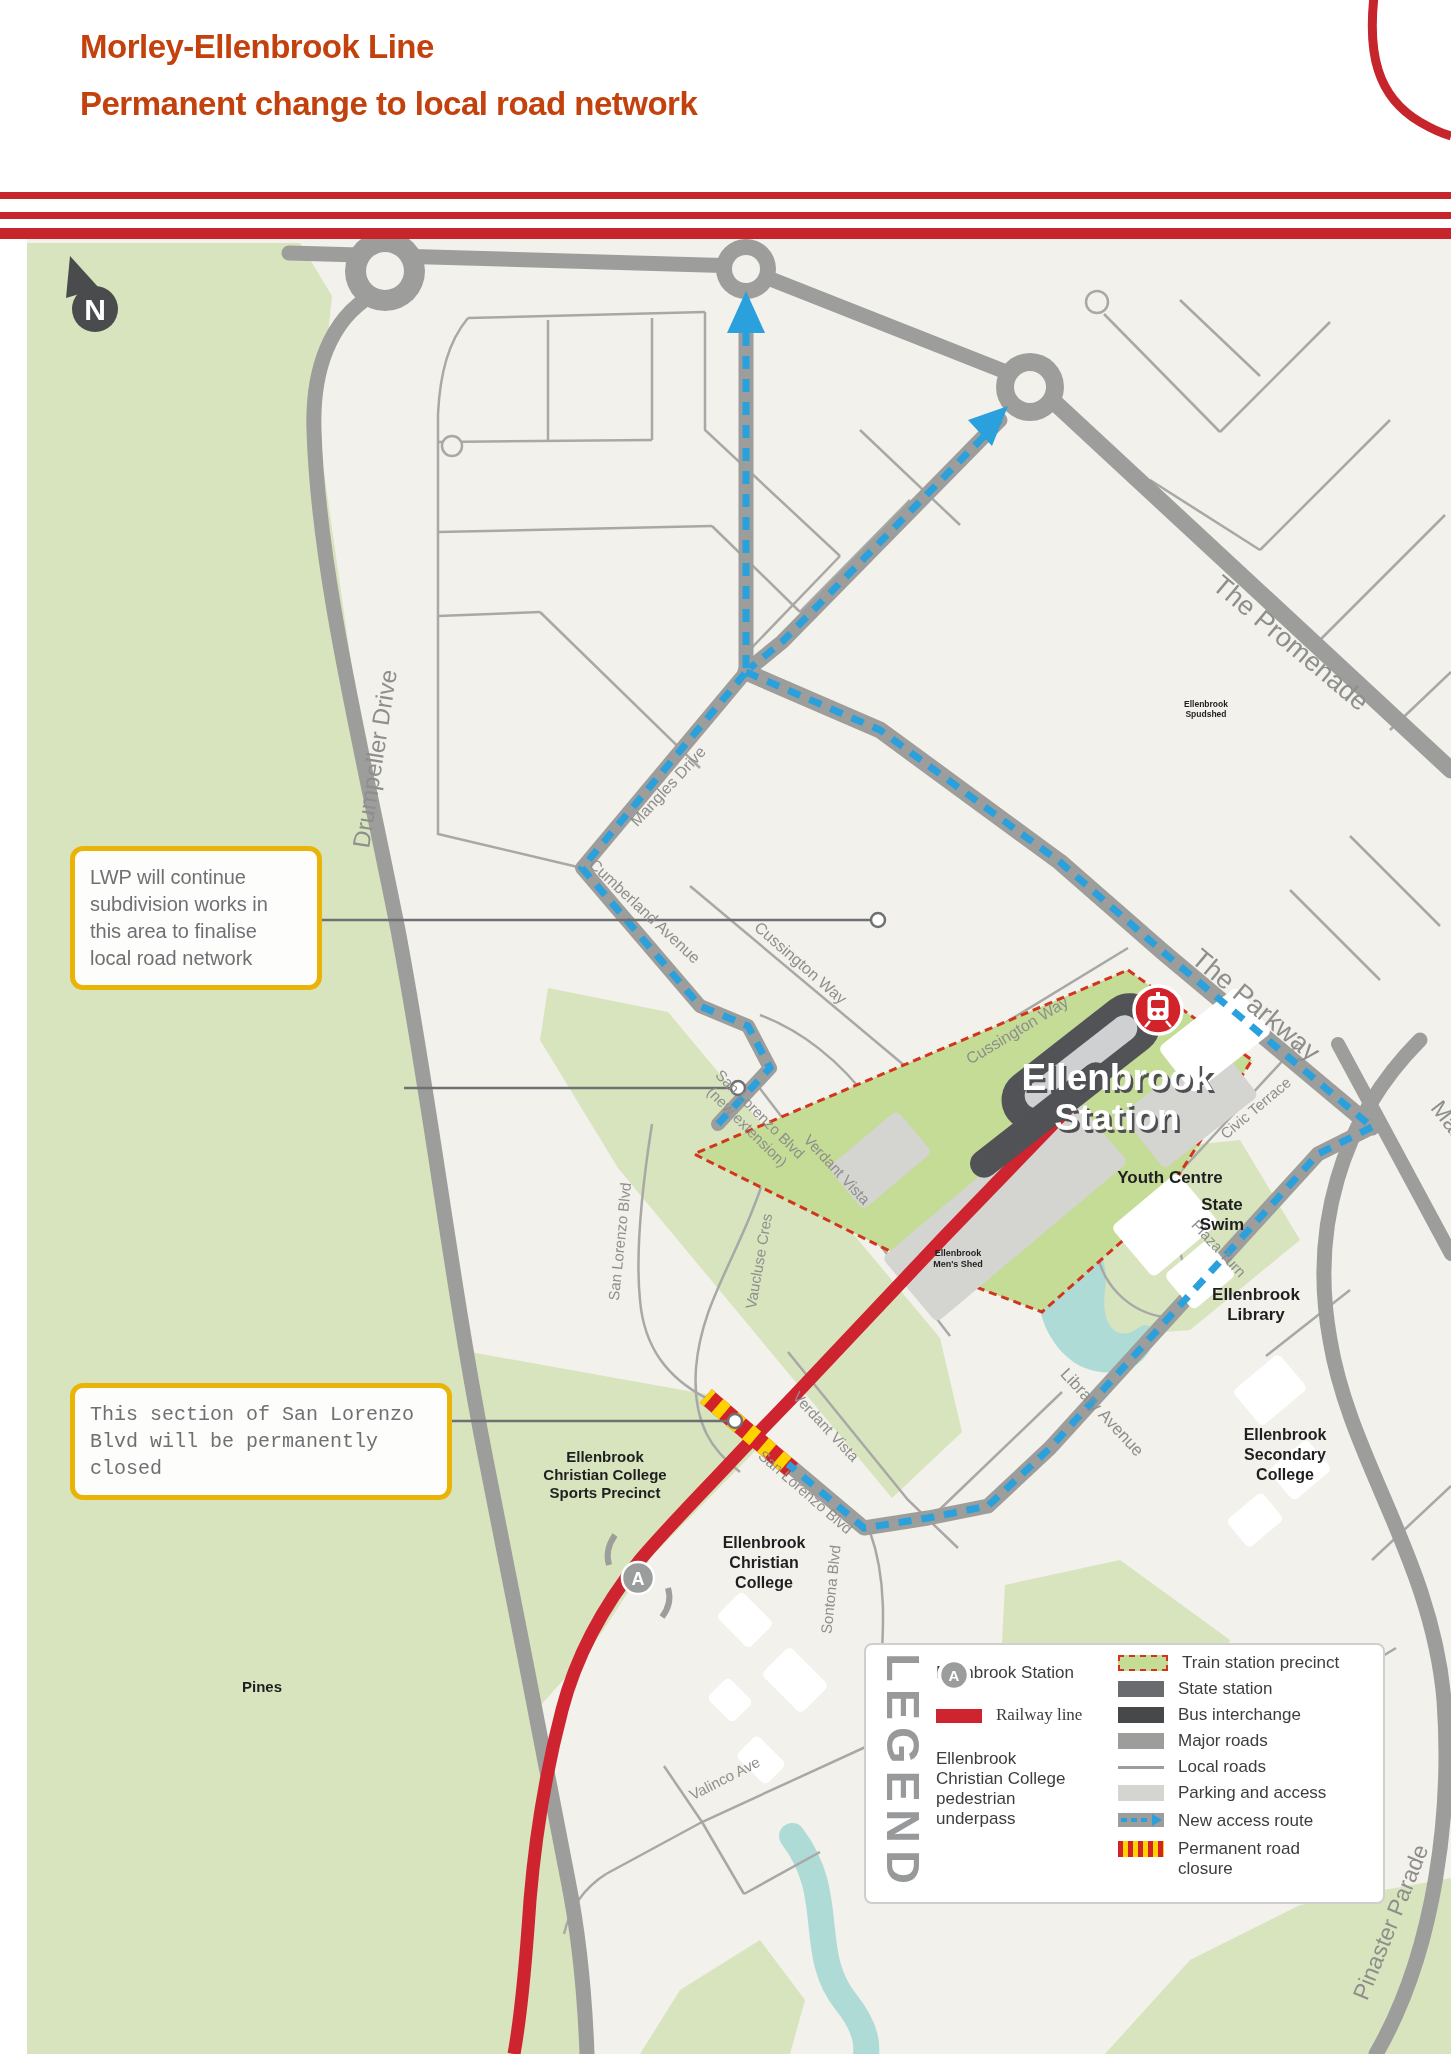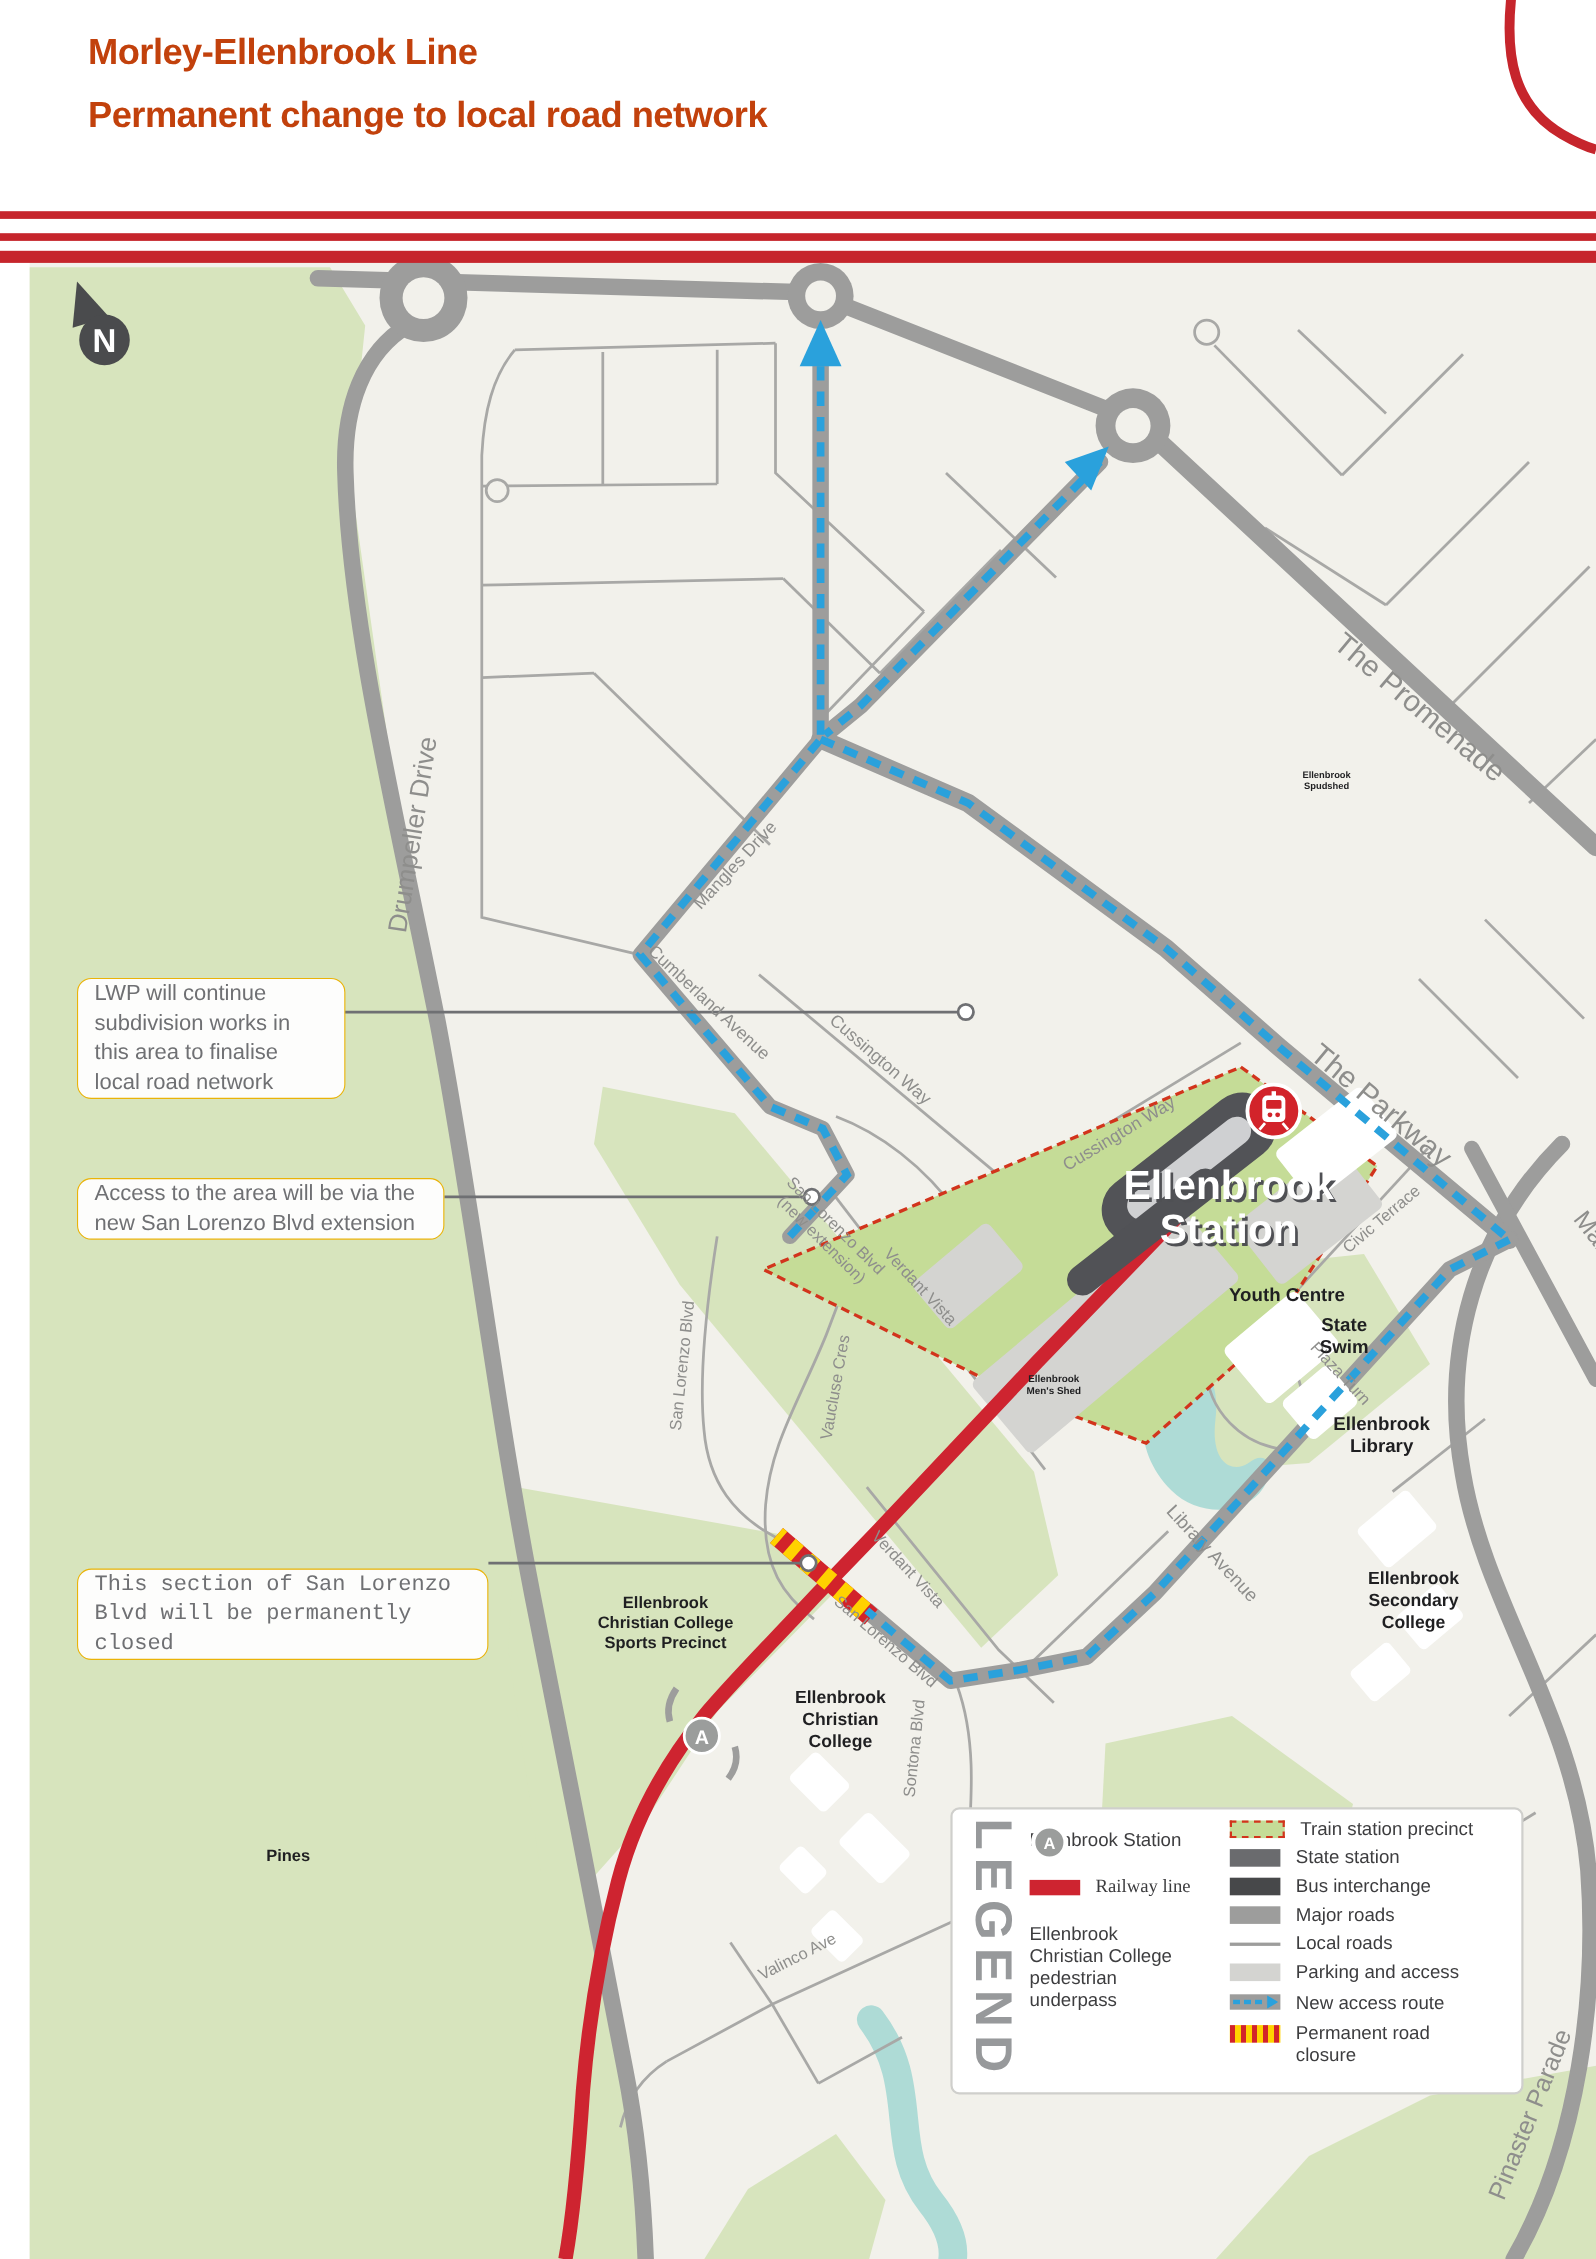--- a/index.html
+++ b/index.html
@@ -2,22 +2,22 @@
 <html><head>
 <meta charset="utf-8">
 <style>
   html,body{margin:0;padding:0;background:#e8e8e8;}
   .page{position:relative;width:1451px;height:2054px;background:#ffffff;overflow:hidden;
         font-family:"Liberation Sans",sans-serif;}
   svg{position:absolute;left:0;top:0;}
   svg text{font-family:"Liberation Sans",sans-serif;}
   .hdr{position:absolute;left:80px;top:18px;color:#c2410c;font-weight:bold;
        font-size:33px;line-height:57px;letter-spacing:-0.5px;}
-  .callout{position:absolute;background:#fdfdfc;border:1px solid #eab308;border-radius:13px;
-           color:#6f7073;font-size:20px;line-height:27px;padding:0 15px;margin-top:43px;}
+  .callout{position:absolute;background:#fdfdfc;border:5px solid #eab308;border-radius:13px;
+           color:#6f7073;font-size:20px;line-height:27px;padding:13px 15px;}
   .co1{left:70px;top:846px;width:212px;}
   .co2{left:70px;top:1028px;width:302px;}
   .co3{left:70px;top:1383px;width:342px;font-family:Liberation Mono, monospace;}
   .legend{position:absolute;left:864px;top:1643px;width:517px;height:257px;background:#ffffff;
           border:2px solid #cfcfcc;border-radius:8px;}
   .legend-word{position:absolute;left:10px;top:8px;writing-mode:vertical-lr;
                font-size:47px;font-weight:bold;color:#97999b;letter-spacing:7px;}
   .lcol1{position:absolute;left:70px;top:12px;width:178px;}
   .lcol2{position:absolute;left:252px;top:8px;width:258px;}
   .lrow{display:flex;align-items:flex-start;margin-bottom:6px;}
@@ -273,21 +273,20 @@
   </g>
   <path d="M 1374 -4 C 1368 52 1376 96 1420 122 C 1432 129 1444 134 1451 136" fill="none" stroke="#c6252c" stroke-width="9"></path>
 </svg>
 
   <div class="hdr">
     <div>Morley-Ellenbrook Line</div>
     <div>Permanent change to local road network</div>
   </div>
 
   <div class="callout co1">LWP will continue subdivision works in this area to finalise local road network</div>
-  <div class="callout co2">Access to the area will be via the new San Lorenzo Blvd extension</div>
   <div class="callout co3">This section of San Lorenzo Blvd will be permanently closed</div>
 
   <div class="legend">
     <div class="legend-word">LEGEND</div>
 
     <div class="lcol1">
       <div class="lrow r1">
         <svg class="ic" width="36" height="36" viewBox="0 0 36 36">
           <circle cx="18" cy="18" r="15.5" fill="#d2232a" stroke="#ffffff" stroke-width="2.5"></circle>
           <rect x="16.5" y="6" width="3" height="4" fill="#ffffff"></rect>

